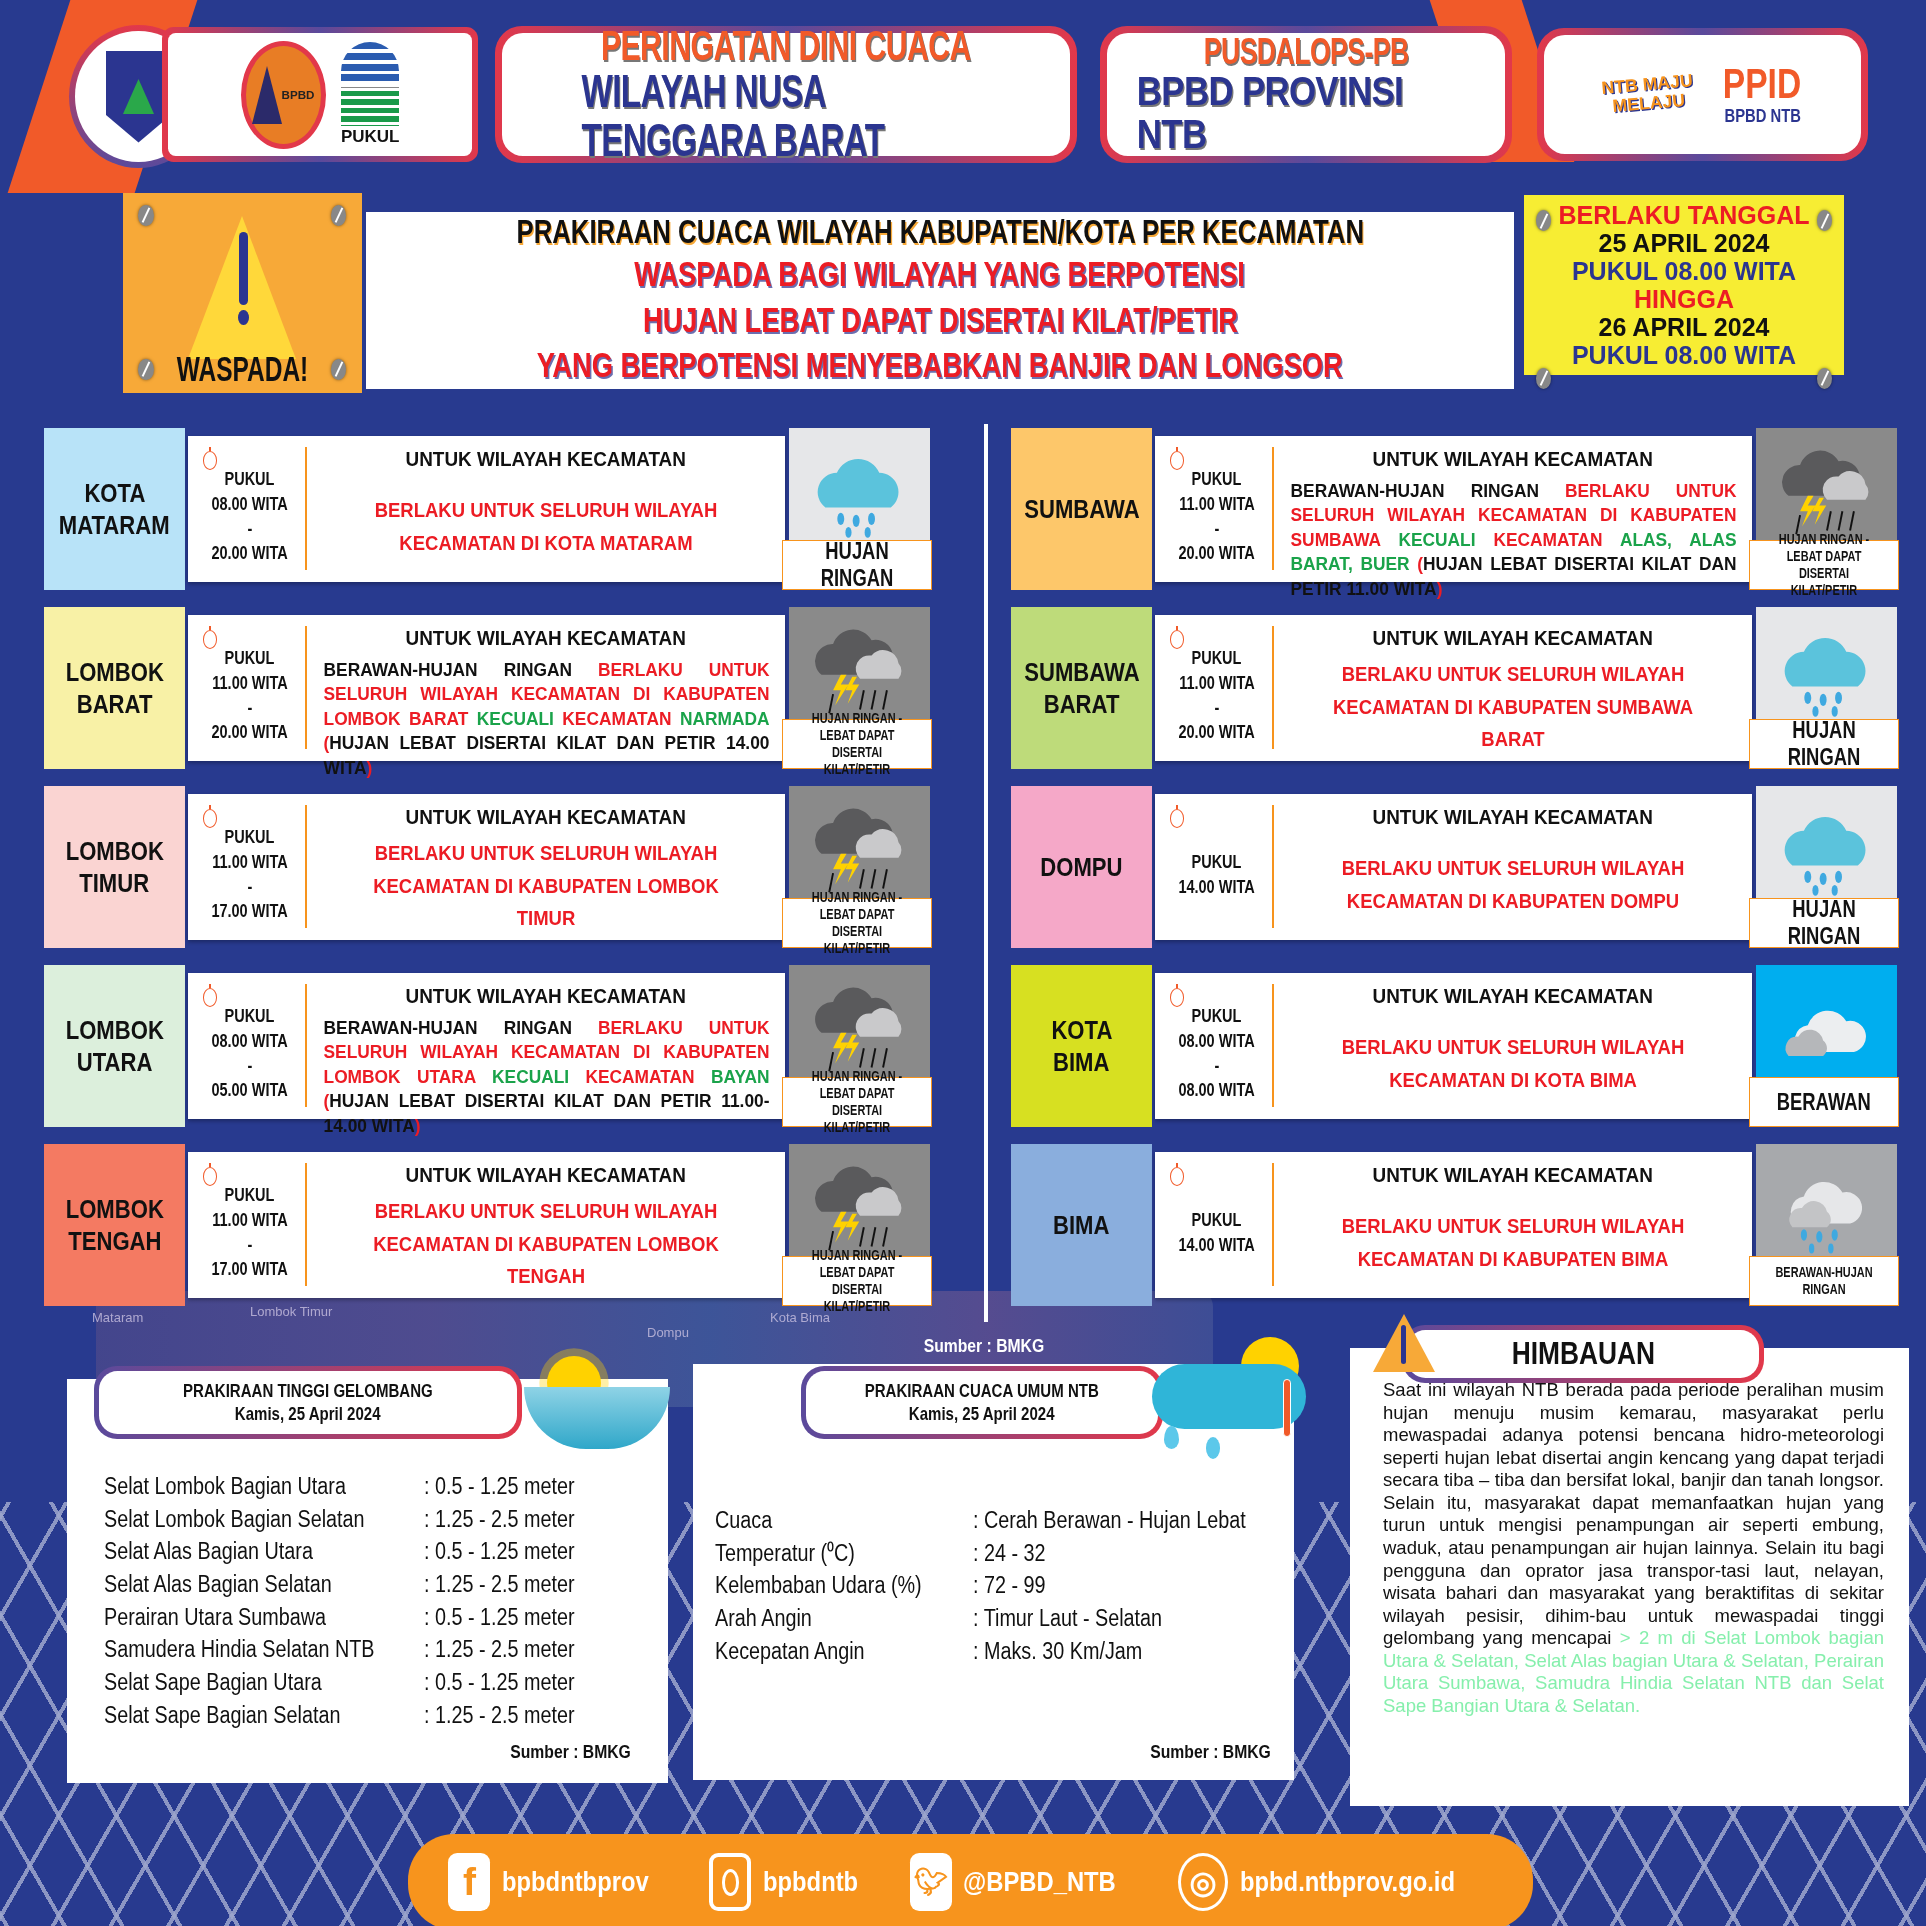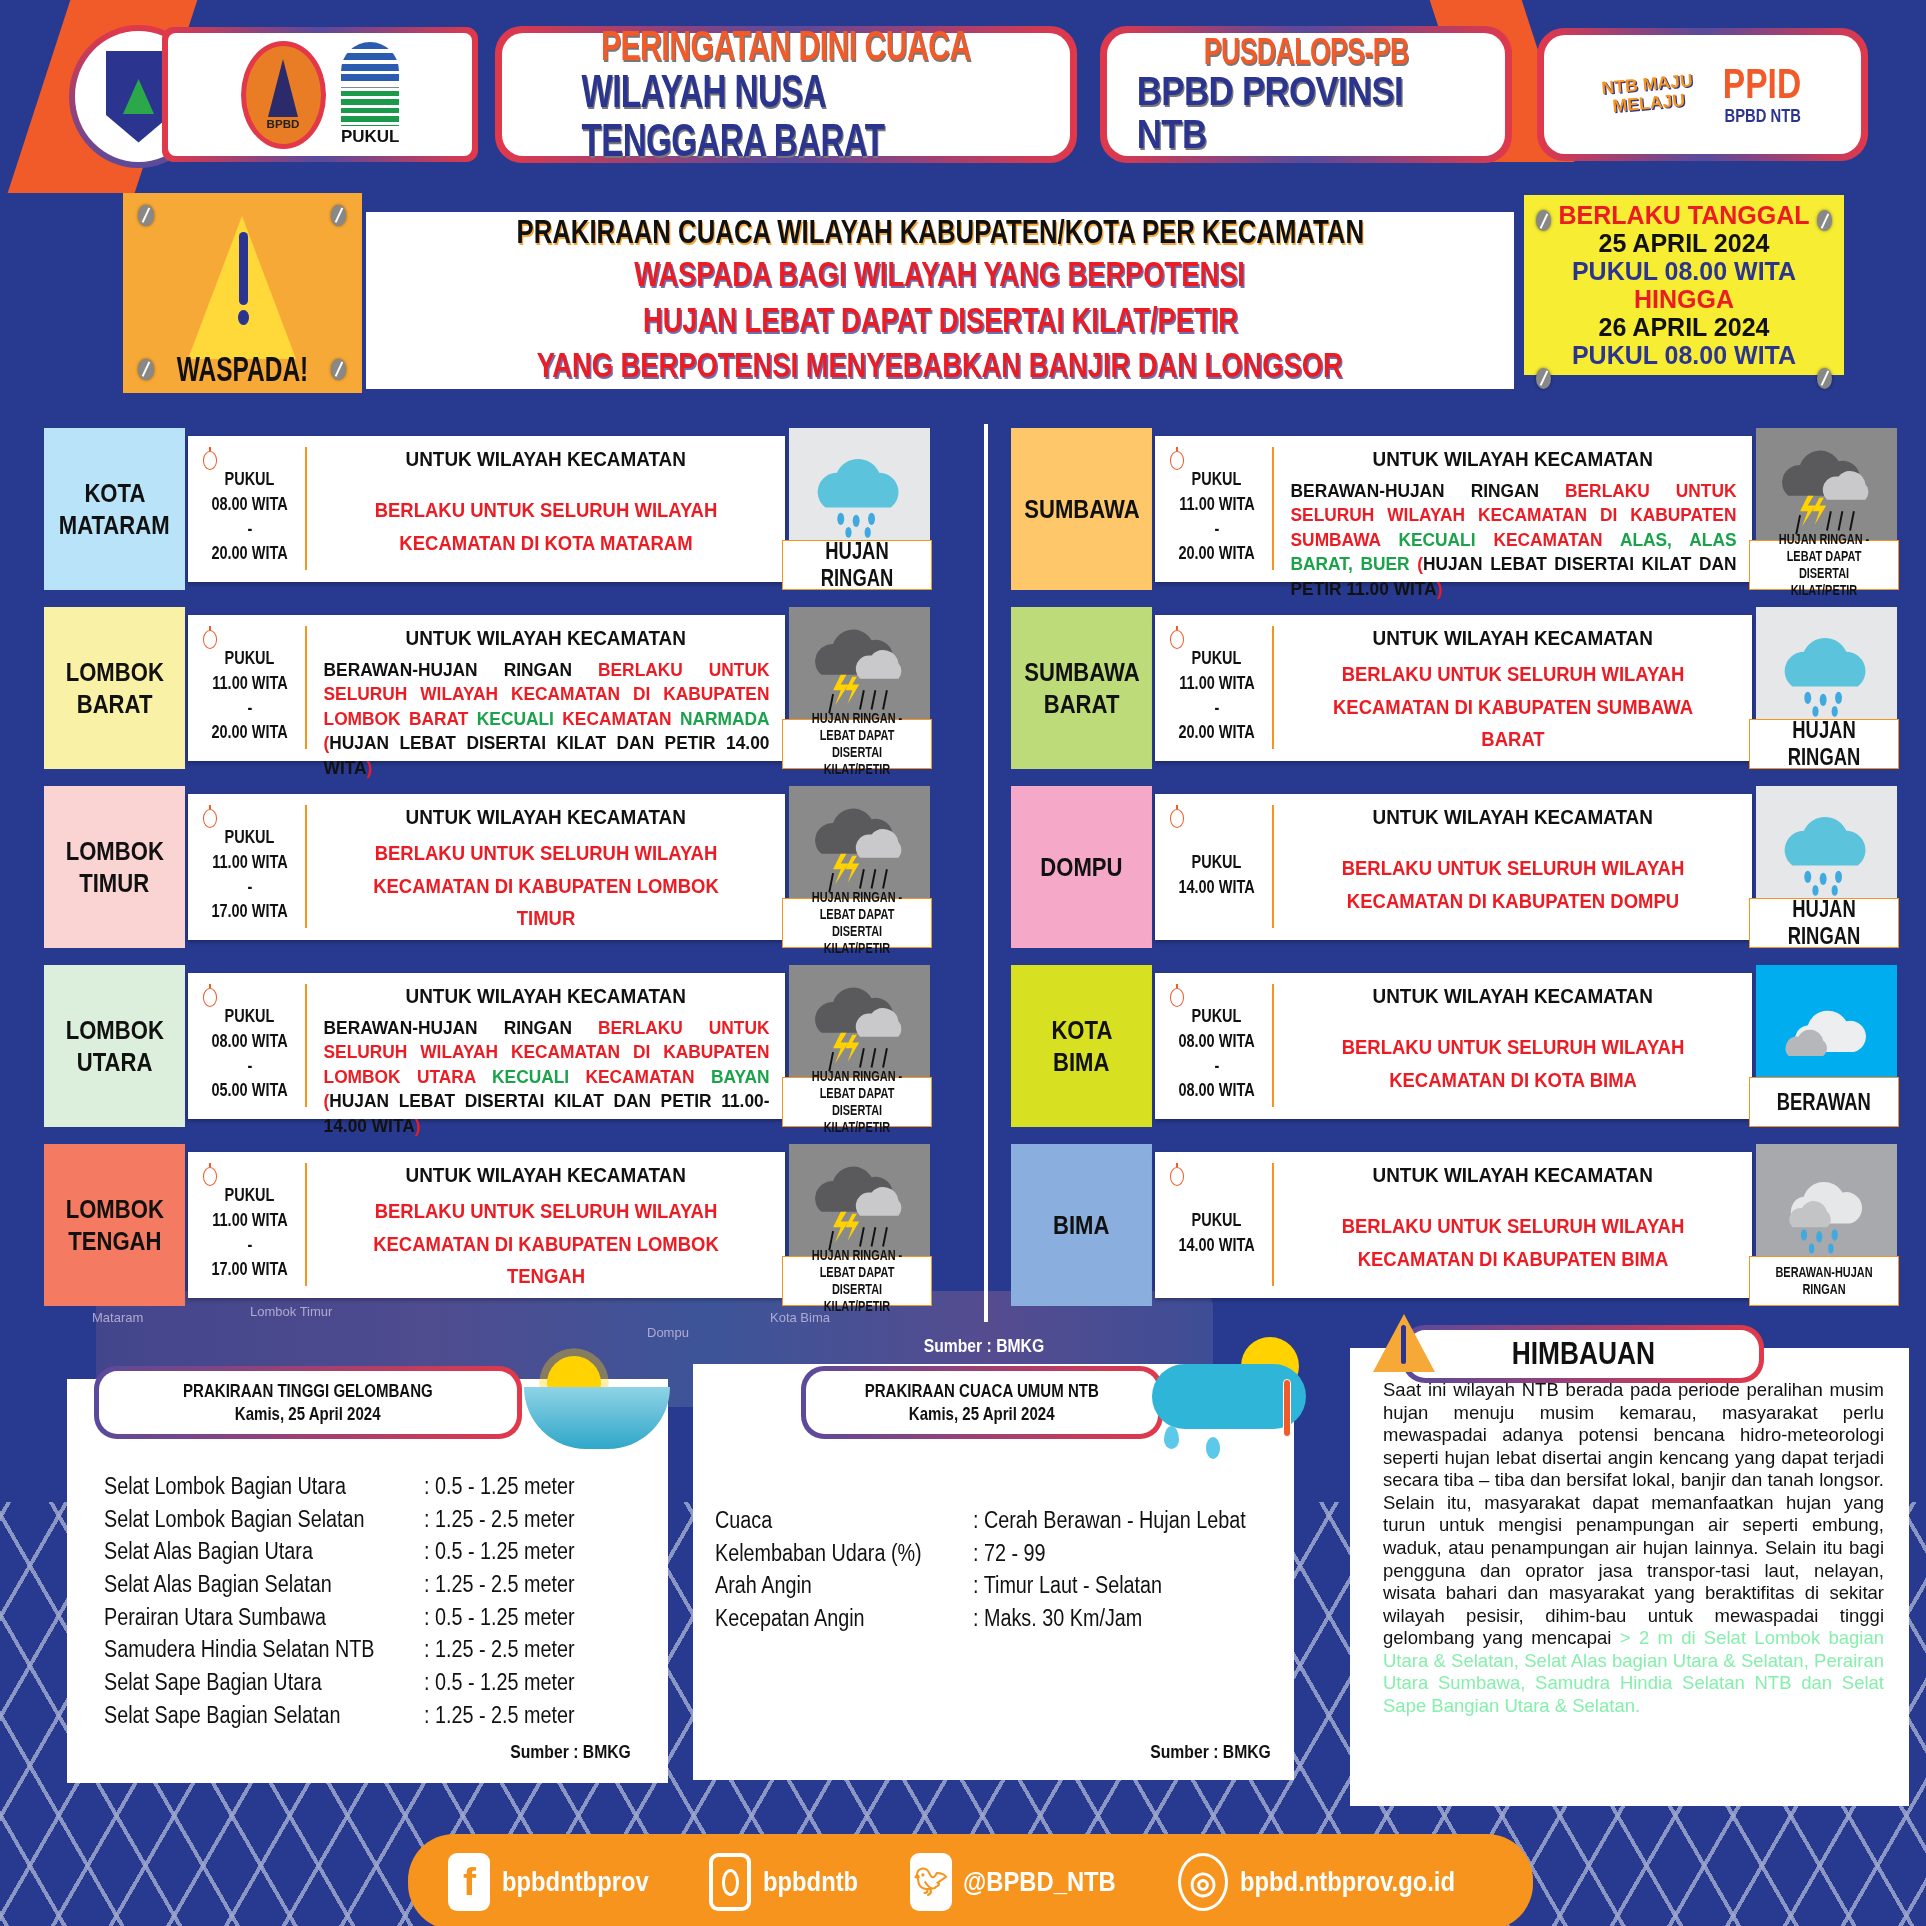--- a/index.html
+++ b/index.html
@@ -90,21 +90,21 @@
 
 <div class="logo-circle" style="left:69px;top:25px;width:139px;height:143px;background:linear-gradient(#e2384a,#5a4a9c);padding:6.2px">
   <div style="width:100%;height:100%;border-radius:50%;background:#fff;display:flex;align-items:center;justify-content:center">
     <div style="width:65px;height:92px;background:#2b3590;clip-path:polygon(0 0,100% 0,100% 70%,50% 100%,0 70%);display:flex;align-items:center;justify-content:center">
       <div style="width:31px;height:35px;background:#2aa84a;clip-path:polygon(50% 0,100% 100%,0 100%)"></div>
     </div>
   </div>
 </div>
 <div class="pill" style="left:162px;top:27px;width:316px;height:135px;border-radius:11.6px;padding:6.2px">
   <div class="pill-inner" style="flex-direction:row;gap:15.4px;border-radius:7.7px">
-    <div style="width:85px;height:108px;border-radius:50%;border:5.4px solid #e2384a;background:#e87d25;display:flex;align-items:center;justify-content:center;flex-direction:column">
+    <div style="width:85px;height:108px;border-radius:50%;border:5.4px solid #e2384a;background:#e87d25;display:flex;align-items:center;justify-content:center;flex-direction:row">
       <div style="width:0;height:0;border-left:15.4px solid transparent;border-right:15.4px solid transparent;border-bottom:58px solid #2b2a6a"></div>
       <div style="font-weight:900;font-size:11.6px;color:#222">BPBD</div>
     </div>
     <div style="display:flex;flex-direction:column;align-items:center">
       <div style="width:58px;height:42px;background:repeating-linear-gradient(#2b5cb0 0 7px,#fff 7px 10.8px);border-radius:29px 29px 0 0"></div>
       <div style="width:58px;height:1.2px;background:#888;margin:3.1px 0"></div>
       <div style="width:58px;height:35px;background:repeating-linear-gradient(#1a9a4a 0 5.4px,#fff 5.4px 8.5px)"></div>
       <div style="font-weight:900;font-size:17px;color:#111;margin-top:1.5px">PUKUL</div>
     </div>
   </div>
@@ -572,20 +572,24 @@
   <div style="position:absolute;left:131px;top:42px;width:7.7px;height:58px;border-radius:3.9px;background:#f15a29;border:1.5px solid #fff"></div>
   <div style="position:absolute;left:11.6px;top:89px;width:15.4px;height:23px;border-radius:50% 50% 50% 50%/60% 60% 40% 40%;background:#5cc8ea"></div>
   <div style="position:absolute;left:54px;top:100px;width:14px;height:21.6px;border-radius:50%;background:#5cc8ea"></div>
 </div>
 <div class="kv" style="left:715px;top:1504px" id="gen-rows">
     <div class="row">
       <span class="k" style="width:258px">Cuaca</span>
       <span>: Cerah Berawan - Hujan Lebat</span>
     </div>
     <div class="row">
+      <span class="k" style="width:258px">Temperatur (⁰C)</span>
+      <span>: 24 - 32</span>
+    </div>
+    <div class="row">
       <span class="k" style="width:258px">Kelembaban Udara (%)</span>
       <span>: 72 - 99</span>
     </div>
     <div class="row">
       <span class="k" style="width:258px">Arah Angin</span>
       <span>: Timur Laut - Selatan</span>
     </div>
     <div class="row">
       <span class="k" style="width:258px">Kecepatan Angin</span>
       <span>: Maks. 30 Km/Jam</span>

